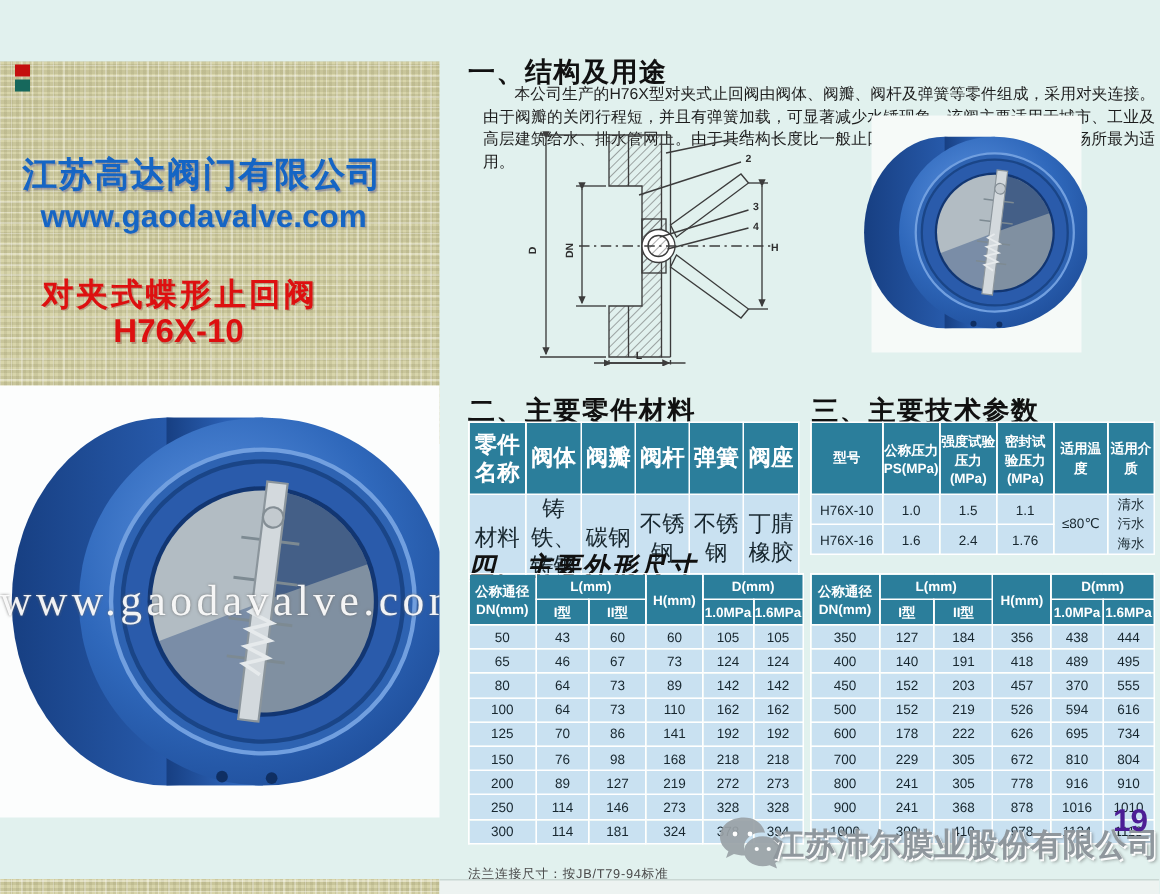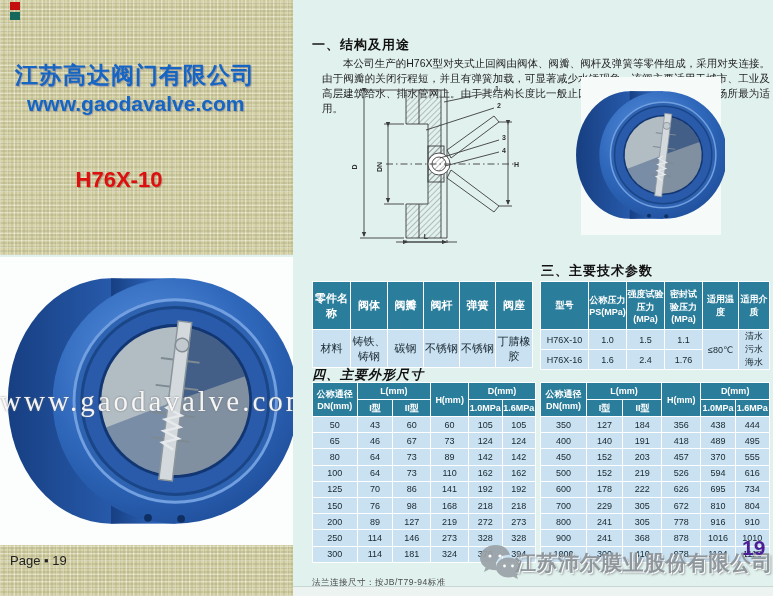--- a/index.html
+++ b/index.html
@@ -4,21 +4,21 @@
 <style>
   html,body{margin:0;padding:0;background:#e1f1ee;}
   .page{position:relative;width:773px;height:596px;overflow:hidden;background:#e1f1ee;
         font-family:"Liberation Sans","DejaVu Sans",sans-serif;}
   
   .beige{background-color:#d8d5ab;
     background-image:
       repeating-linear-gradient(0deg, rgba(255,255,255,.30) 0 1px, rgba(0,0,0,0) 1px 7px),
       repeating-linear-gradient(90deg, rgba(255,255,255,.30) 0 1px, rgba(0,0,0,0) 1px 7px),
       repeating-linear-gradient(0deg, rgba(130,126,82,.18) 3px 5px, rgba(0,0,0,0) 5px 7px),
-      repeating-linear-gradient(90deg, rgba(130,126,82,.14) 3px 5px, rgba(0,0,0,0) 5px 7px);}
+      repeating-linear-gradient(90deg, rgba(130,126,82,.14) 3px 5px, rgba(0,0,0,0) 5px 7px); margin-top: 41px;}
   .brand-block{position:absolute;left:0;top:0;width:293px;height:255px;}
   .sq{position:absolute;width:10px;height:8px;}
   .sq.red{left:10px;top:2px;background:#c40f0f;}
   .sq.teal{left:10px;top:12px;background:#16685c;}
   .company-name{position:absolute;left:15px;top:60px;font-size:23px;font-weight:bold;
      color:#1565c4;letter-spacing:1px;text-shadow:1px 1px 1px rgba(80,80,140,.45);white-space:nowrap;}
   .website{position:absolute;left:27px;top:92px;font-size:21px;font-weight:bold;color:#1565c4;
      text-shadow:1px 1px 1px rgba(80,80,140,.35);}
   .product-name{position:absolute;left:28px;top:141px;font-size:21px;font-weight:bold;color:#dd1010;
      letter-spacing:2px;text-shadow:1px 1px 0 rgba(120,40,40,.3);white-space:nowrap;}
@@ -26,36 +26,36 @@
      font-size:22px;font-weight:bold;color:#dd1010;text-shadow:1px 1px 0 rgba(120,40,40,.3);}
   .photo-block{position:absolute;left:0;top:257px;width:293px;height:288px;background:#fcfdfd;overflow:hidden;}
   .photo-block svg.valve-big{position:absolute;left:2px;top:-2px;width:292px;height:292px;}
   .photo-watermark{position:absolute;left:0;top:128px;width:100%;text-align:center;
      font-family:"Liberation Serif","DejaVu Serif",serif;font-size:29px;color:rgba(255,255,255,.92);
      letter-spacing:3px;text-shadow:0 0 2px rgba(110,110,110,.9);white-space:nowrap;}
   .footer-strip{position:absolute;left:0;top:545px;width:293px;height:51px;}
   .page-label{position:absolute;left:10px;top:8px;font-size:13px;color:#222;}
   
   .right-col{position:absolute;left:300px;top:0;width:473px;height:596px;}
-  .sec-title{position:absolute;font-size:13px;font-weight:bold;color:#111;white-space:nowrap;letter-spacing:1px;}
+  .sec-title{position:absolute;font-size:18px;font-weight:bold;color:#111;white-space:nowrap;letter-spacing:1px;}
   .s1-title{left:12px;top:36px;}
   .s1-body{position:absolute;left:22px;top:56px;width:448px;font-size:10.5px;line-height:15px;
      color:#1d1d1d;text-align:justify;text-indent:2em;}
   .fig-drawing{position:absolute;left:44px;top:84px;width:234px;height:160px;}
   .fig-photo{position:absolute;left:281px;top:77px;width:140px;height:158px;background:#f6faf8;}
   .fig-photo svg{position:absolute;left:-8px;top:2px;width:152px;height:152px;}
   .s2-title{left:12px;top:262px;}
   .s3-title{left:241px;top:262px;}
   .s4-title{left:12px;top:366px;font-style:italic;}
   table{border-collapse:collapse;table-layout:fixed;}
   th,td{border:1px solid #fff;padding:0;text-align:center;vertical-align:middle;overflow:hidden;}
   th{background:#2b7e9b;color:#fff;font-weight:bold;}
   td{background:#c9e1f1;color:#17262e;}
   .pre{white-space:pre-line;}
-  .materials-table{position:absolute;left:12px;top:281px;width:220px;font-size:11px;}
+  .materials-table{position:absolute;left:12px;top:281px;width:220px;font-size:15px;}
   .materials-table th{height:47px;}
   .materials-table td{height:37px;}
   .params-table{position:absolute;left:240px;top:281px;width:229px;font-size:9px;}
   .params-table th{height:47px;}
   .params-table td{height:18px;}
   .dims-table{font-size:9px;}
   .dims-table th{height:16px;}
   .dims-table td{height:15.2px;}
   .dims-left{position:absolute;left:12px;top:382px;width:224px;}
   .dims-right{position:absolute;left:240px;top:382px;width:230px;}
@@ -111,20 +111,21 @@
         <circle cx="184" cy="271" r="4" fill="#0f2f63"></circle>
       </symbol>
     </defs>
   </svg>
 
   <div class="brand-block beige">
     <div class="sq red"></div>
     <div class="sq teal"></div>
     <div class="company-name">江苏高达阀门有限公司</div>
     <div class="website">www.gaodavalve.com</div>
+    <div class="product-name">对夹式蝶形止回阀</div>
     <div class="product-model">H76X-10</div>
   </div>
 
   <div class="photo-block">
     <svg class="valve-big" viewBox="0 0 300 300">
       <use href="#valve"></use>
     </svg>
     <div class="photo-watermark">www.gaodavalve.com</div>
   </div>
 
@@ -198,20 +199,21 @@
         <text x="158" y="69">4</text>
       </g>
     </svg>
 
     <div class="fig-photo">
       <svg viewBox="0 0 300 300">
           <use href="#valve"></use>
         </svg>
     </div>
 
+    <div class="sec-title s2-title">二、主要零件材料</div>
     <table class="materials-table">
       <colgroup>
           <col style="width:38px">
           <col style="width:37px">
           <col style="width:36px">
           <col style="width:36px">
           <col style="width:36px">
           <col style="width:37px">
         </colgroup>
       <tbody>

